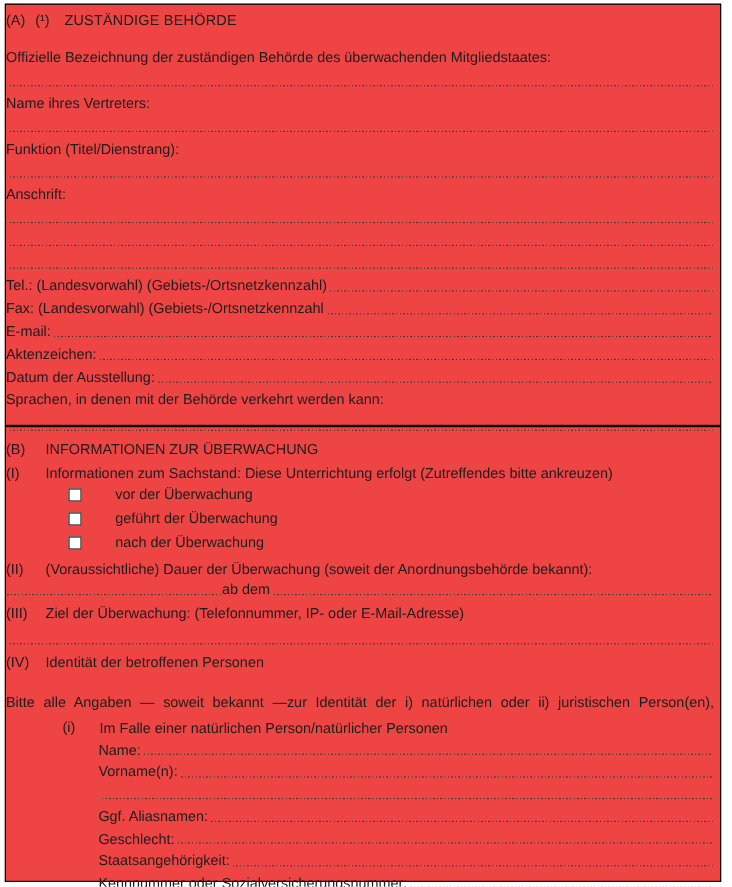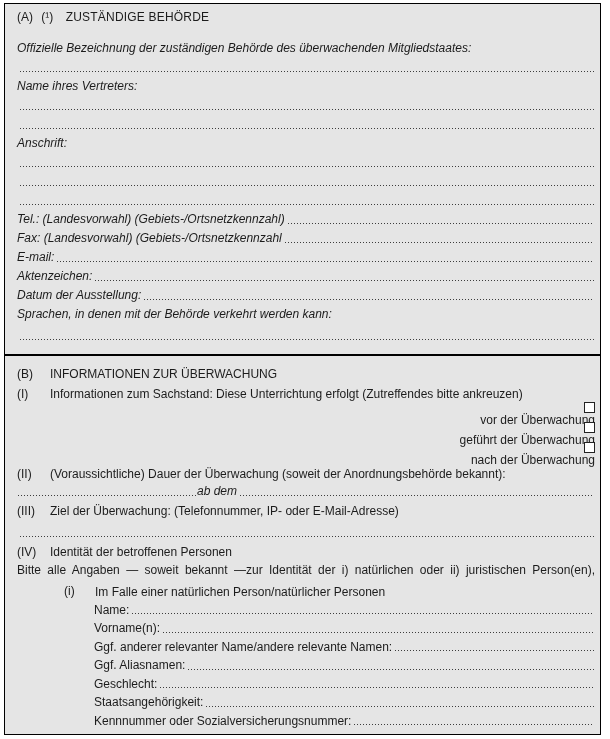--- a/index.html
+++ b/index.html
@@ -5,50 +5,50 @@
   html,body{margin:0;padding:0;background:#ffffff;}
   body{
     width:610px;height:739px;overflow:hidden;
     font-family:"Liberation Sans","DejaVu Sans",sans-serif;
     color:#1c1c1c;font-size:12px;
     -webkit-font-smoothing:antialiased;
   }
   .page{padding-top:3px;}
   .box{
     margin-left:4px;width:597px;box-sizing:border-box;
-    border:1px solid #000;background:#e5e5e5;
-    padding:6px 5px 0 12px;
+    border:1px solid #000;background:#ef4444;
+    padding:6px 5px 0 0;
   }
   .box-a{height:352px;}
   .box-b{height:380px;}
-  .row{display:flex;align-items:flex-end;height:19px;font-style:italic;}
+  .row{display:flex;align-items:flex-end;height:19px;}
   .lbl{line-height:15px;white-space:nowrap;}
   .dots{
     flex:1 1 auto;height:2px;margin:0 1px 3px 3px;
     background-image:repeating-linear-gradient(to right,#3d3d3d 0,#3d3d3d 1.2px,transparent 1.2px,transparent 3px);
     background-size:100% 1.3px;background-position:left bottom;background-repeat:no-repeat;
   }
   .dots-pre{flex:0 0 178px;margin-left:1px;}
   
   .hrow{height:24px;align-items:flex-end;padding-bottom:3px;}
   .hfoot{margin-left:5px;}
   .htitle{margin-left:9px;letter-spacing:.2px;}
   
   .nrow{display:flex;align-items:flex-end;height:20px;}
   .nrow .n{flex:0 0 33px;line-height:15px;}
   .nrow .nt{line-height:15px;white-space:nowrap;}
   
-  .cbrow{display:flex;align-items:flex-end;height:20px;padding-left:52px;flex-direction:column;}
+  .cbrow{display:flex;align-items:center;height:20px;padding-left:52px;}
   .cb{
     width:11px;height:11px;border:1.4px solid #222;background:#fff;
     flex:0 0 auto;box-sizing:border-box;
   }
   .cbrow .cblbl{margin-left:28px;line-height:14px;}
   
-  .para{margin-top:3px;}
+  .para{margin-top:18px;}
   .para .pl1{line-height:15px;text-align:justify;text-align-last:justify;}
   .para .pl2{line-height:15px;}
   
   .subrow{display:flex;align-items:flex-end;height:19px;padding-left:47px;margin-top:2px;}
   .subrow .n2{flex:0 0 31px;line-height:15px;}
   
   .frow{display:flex;align-items:flex-end;height:18.5px;padding-left:77px;}
   .r21{height:21px;}
   .r17{height:17px;text-align:center;}
 </style>
@@ -72,20 +72,23 @@
       </div>
 
     <div class="row">
         <span class="lbl">Name ihres Vertreters:</span>
       </div>
     <div class="row">
         <div class="dots"></div>
       </div>
 
     <div class="row">
+        <span class="lbl">Funktion (Titel/Dienstrang):</span>
+      </div>
+    <div class="row">
         <div class="dots"></div>
       </div>
 
     <div class="row">
         <span class="lbl">Anschrift:</span>
       </div>
     <div class="row">
         <div class="dots"></div>
       </div>
     <div class="row">
@@ -182,21 +185,20 @@
 
     <div class="frow">
       <span class="lbl">Name:</span>
       <div class="dots"></div>
     </div>
     <div class="frow">
       <span class="lbl">Vorname(n):</span>
       <div class="dots"></div>
     </div>
     <div class="frow">
-      <span class="lbl">Ggf. anderer relevanter Name/andere relevante Namen:</span>
       <div class="dots"></div>
     </div>
     <div class="frow">
       <span class="lbl">Ggf. Aliasnamen:</span>
       <div class="dots"></div>
     </div>
     <div class="frow">
       <span class="lbl">Geschlecht:</span>
       <div class="dots"></div>
     </div>

